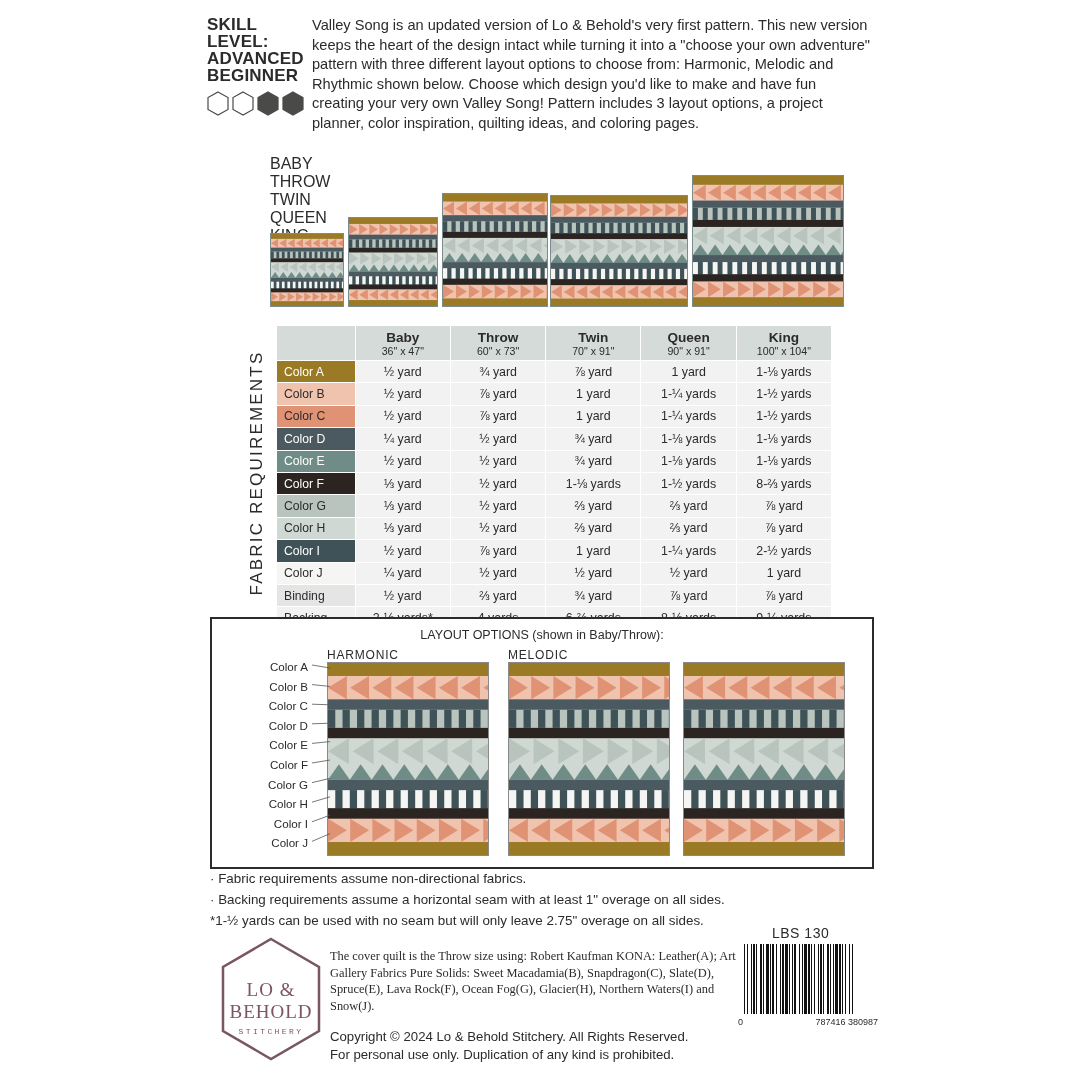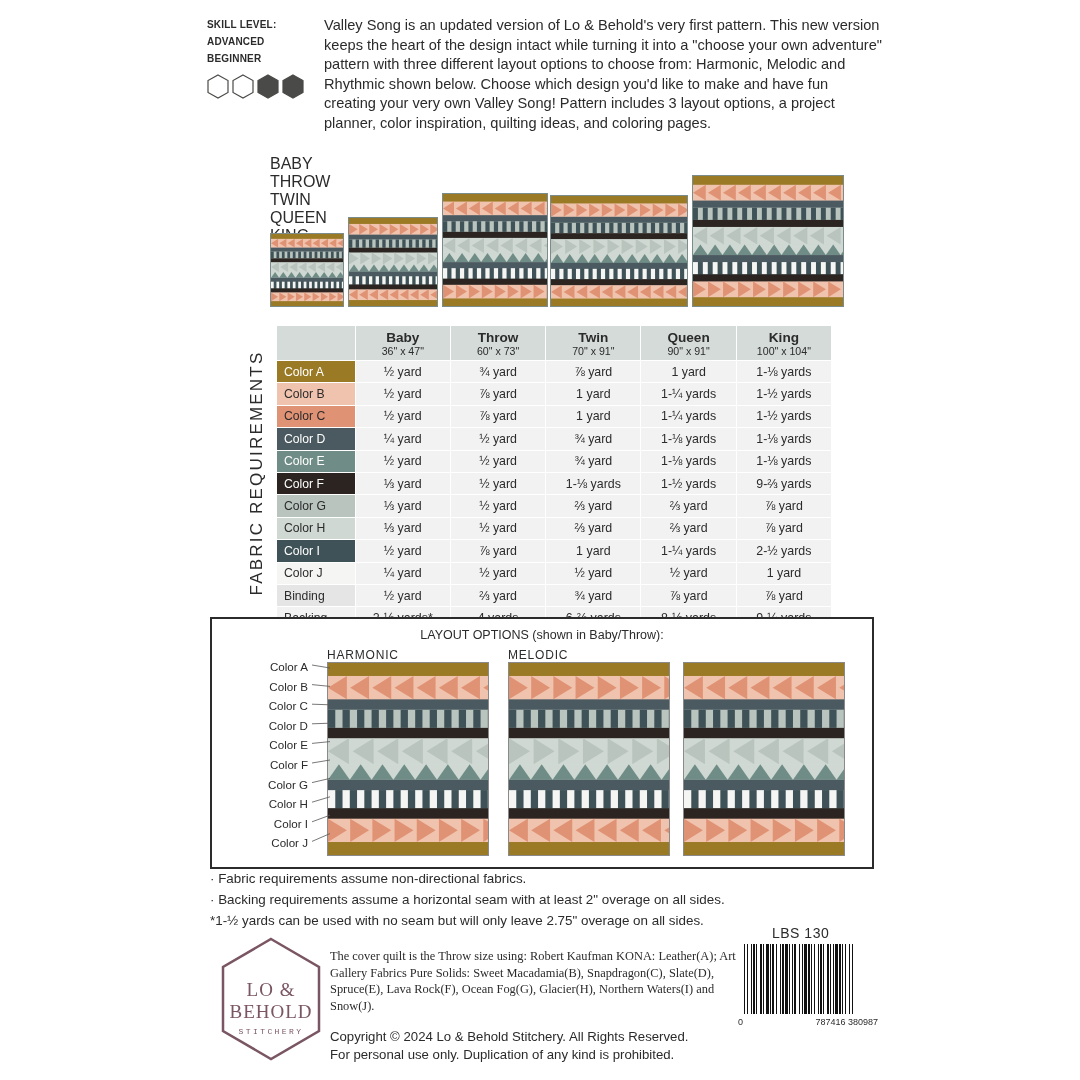--- a/index.html
+++ b/index.html
@@ -9,24 +9,24 @@
     font-family:"Liberation Sans", sans-serif;
     color:#2b2b2b;
     position:relative;
     overflow:hidden;
   }
   .page{position:relative;width:1080px;height:1080px;}
 
   
   .header{position:absolute;left:207px;top:16px;width:680px;display:flex;}
   .skill{width:105px;}
-  .skill-title{font-size:10px;font-weight:bold;letter-spacing:.2px;line-height:17px;color:#2b2b2b;}
+  .skill-title{font-size:17px;font-weight:bold;letter-spacing:.2px;line-height:17px;color:#2b2b2b;}
   .hexrow{display:flex;gap:3px;margin-top:7px;}
   .hex{width:22px;height:25px;}
-  .desc{font-size:14.6px;line-height:19.5px;color:#2b2b2b;width:560px;margin-left:12px;}
+  .desc{font-size:14.6px;line-height:19.5px;color:#2b2b2b;width:560px;}
 
   
   .thumbs{position:absolute;left:270px;top:155px;width:570px;height:155px;}
   .quiltbox{position:absolute;overflow:hidden;background:#cfd8d8;border:1px solid #7b8c8c;}
 
   
   .vertlabel{
     position:absolute;left:244px;top:330px;height:285px;width:26px;
     display:flex;align-items:center;justify-content:center;
   }
@@ -585,21 +585,21 @@
           <td>¾ yard</td>
           <td>1-⅛ yards</td>
           <td>1-⅛ yards</td>
         </tr>
         <tr>
           <td class="lbl" style="background: rgb(43, 36, 32); color: rgb(255, 255, 255);">Color F</td>
           <td>⅓ yard</td>
           <td>½ yard</td>
           <td>1-⅛ yards</td>
           <td>1-½ yards</td>
-          <td>9-⅔ yards</td>
+          <td>8-⅔ yards</td>
         </tr>
         <tr>
           <td class="lbl" style="background: rgb(185, 196, 190); color: rgb(43, 43, 43);">Color G</td>
           <td>⅓ yard</td>
           <td>½ yard</td>
           <td>⅔ yard</td>
           <td>⅔ yard</td>
           <td>⅞ yard</td>
         </tr>
         <tr>
@@ -880,21 +880,21 @@
       <line x1="312" y1="743.4" x2="330" y2="741.6" stroke="#555" stroke-width="0.8"></line>
       <line x1="312" y1="763" x2="330" y2="760" stroke="#555" stroke-width="0.8"></line>
       <line x1="312" y1="782.6" x2="330" y2="778.4" stroke="#555" stroke-width="0.8"></line>
       <line x1="312" y1="802.2" x2="330" y2="796.8" stroke="#555" stroke-width="0.8"></line>
       <line x1="312" y1="821.8" x2="330" y2="815.2" stroke="#555" stroke-width="0.8"></line>
       <line x1="312" y1="841.4" x2="330" y2="833.6" stroke="#555" stroke-width="0.8"></line>
     </svg>
 
   <div class="notes">
     <div>· Fabric requirements assume non-directional fabrics.</div>
-    <div>· Backing requirements assume a horizontal seam with at least 2" overage on all sides.</div>
+    <div>· Backing requirements assume a horizontal seam with at least 1" overage on all sides.</div>
     <div>*1-½ yards can be used with no seam but will only leave 2.75" overage on all sides.</div>
   </div>
 
   <div class="logo">
     <svg width="112" height="128" viewBox="0 0 112 128">
       <polygon points="56,4 104,32 104,96 56,124 8,96 8,32" fill="none" stroke="#7a5563" stroke-width="2.5"></polygon>
     </svg>
     <div class="logo-text-a">LO &amp;</div>
     <div class="logo-text-b">BEHOLD</div>
     <div class="logo-text-c">STITCHERY</div>

